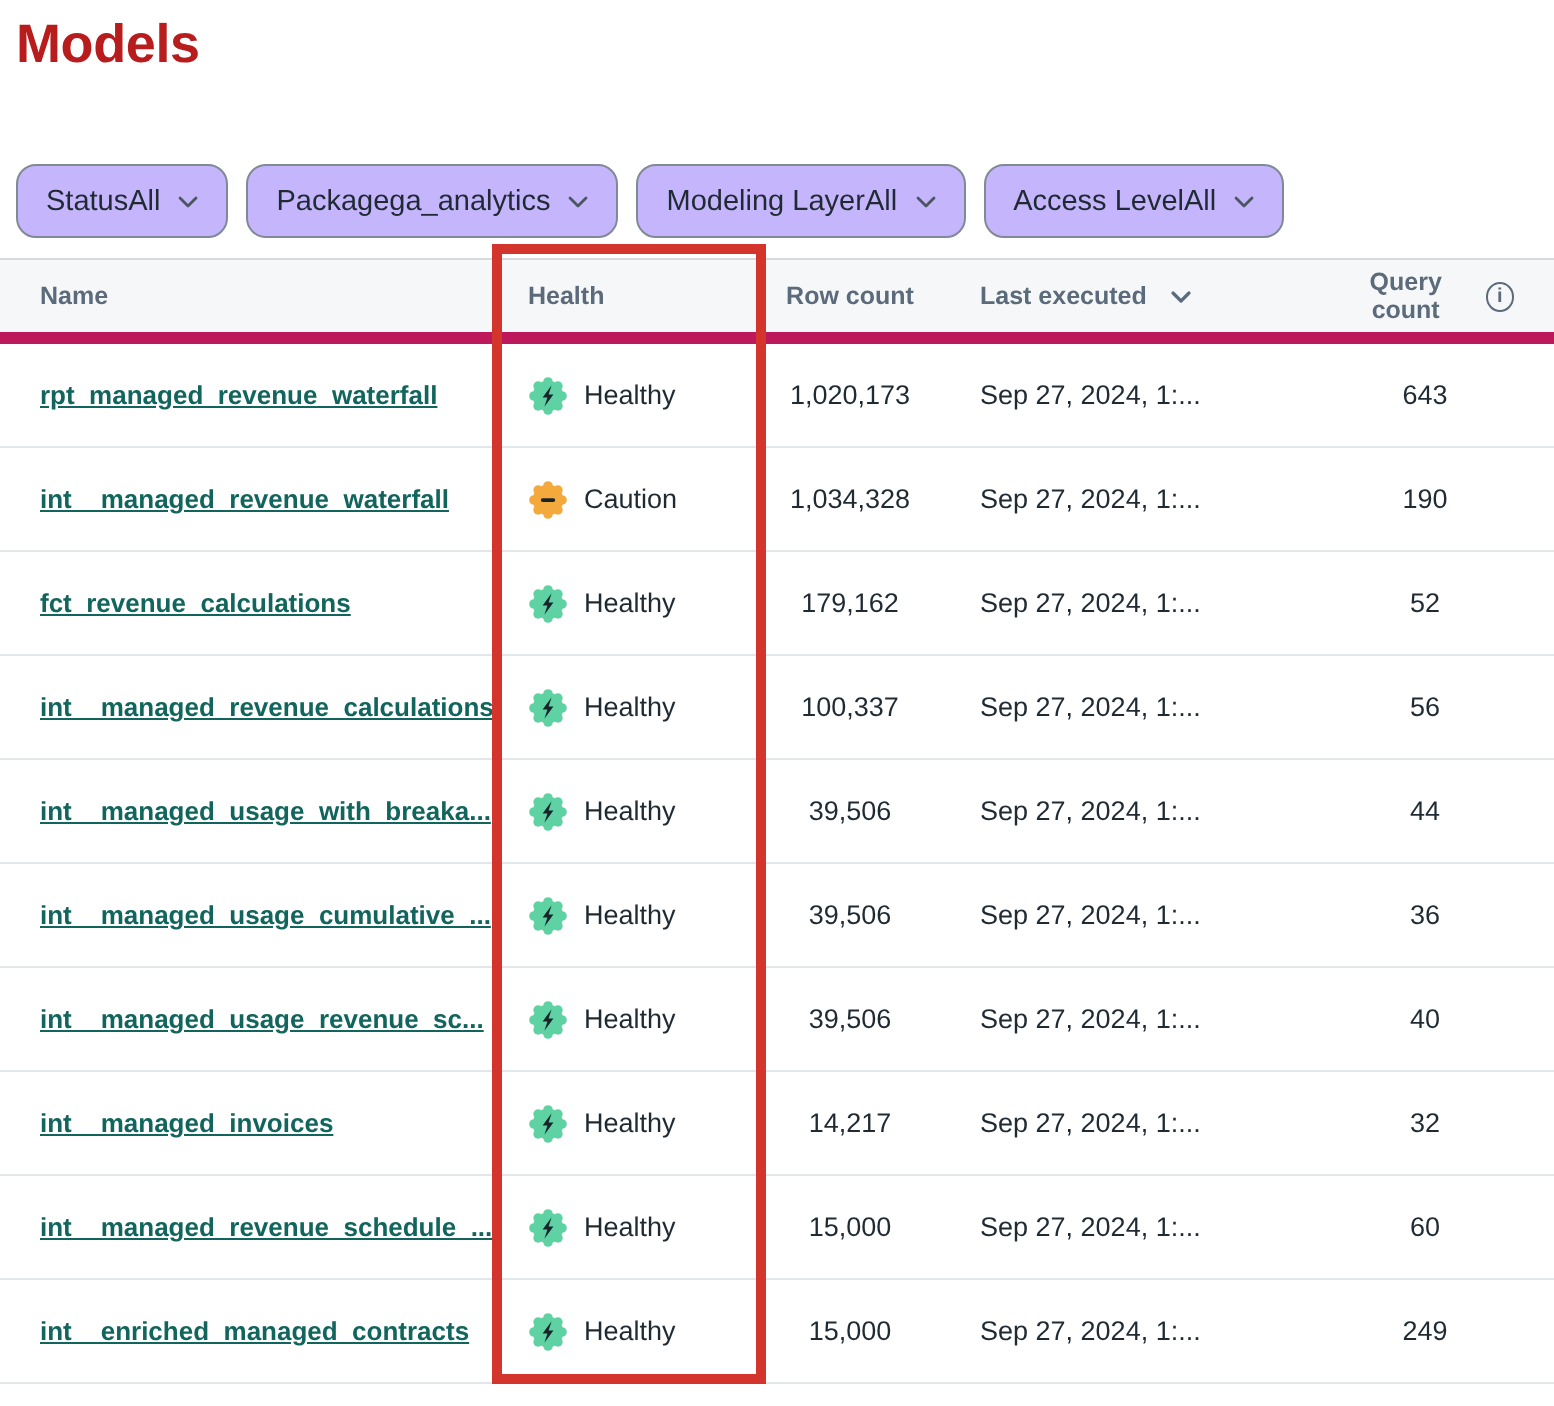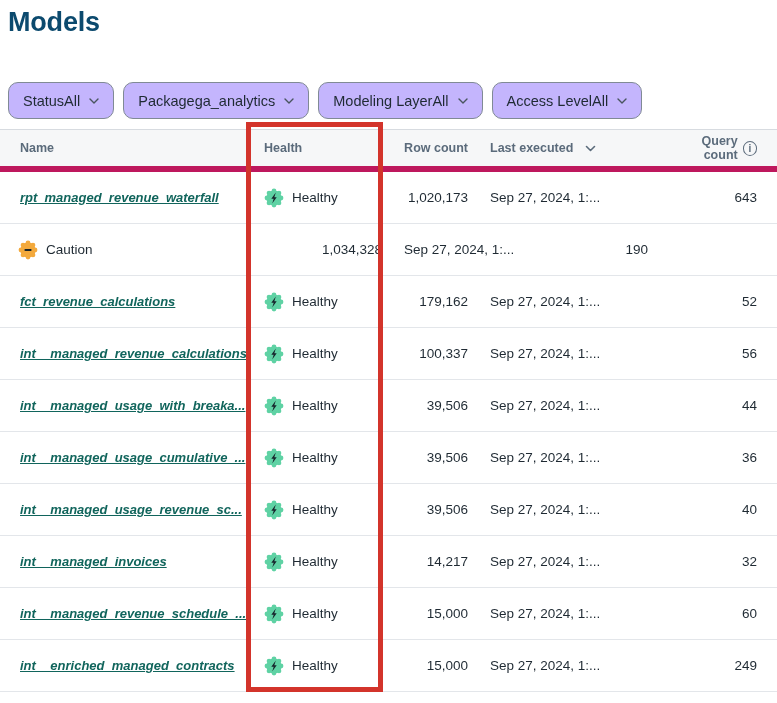--- a/index.html
+++ b/index.html
@@ -8,21 +8,21 @@
     font-family:"Liberation Sans", sans-serif;
     background:#ffffff;
     color:#1f2a33;
     position:relative;
     overflow:hidden;
   }
   
   .page-title {
     position:absolute; top:7px; left:8px;
     font-size:27px; font-weight:700; letter-spacing:-0.2px;
-    color:#0c4a6e;
+    color:#b91c1c;
   }
   
   .filters { position:absolute; top:82px; left:8px; display:flex; gap:9px; }
   button.filter {
     display:inline-flex; align-items:center;
     height:37px; padding:0 14px;
     background:#c4b5fd; border:1px solid #808a95; border-radius:10px;
     font-family:inherit; font-size:14.5px; color:#1f2a33; cursor:pointer;
     white-space:nowrap;
   }
@@ -47,24 +47,23 @@
     border-bottom:1px solid #e3e6ea;
     font-size:13.5px; color:#1f2a33;
     background:#ffffff;
   }
   .c-name { padding-left:20px; overflow:hidden; white-space:nowrap; }
   .c-name a {
     color:var(--link, #11655c);
     font-weight:700; font-size:13px;
     text-decoration:underline;
     cursor:pointer;
-    font-style:italic;
   }
   .c-health { padding-left:18px; display:flex; align-items:center; gap:8px; }
-  .c-num { text-align:right; }
+  .c-num { text-align:center; }
   .c-date { padding-left:22px; white-space:nowrap; }
   .c-qc { padding-right:20px; }
   .th-date { display:flex; align-items:center; gap:12px; cursor:pointer; }
   .th-qc { display:flex; align-items:center; justify-content:flex-end; gap:5px; }
   .info-icon {
     display:inline-flex; align-items:center; justify-content:center;
     width:15px; height:15px; border:1.2px solid #5b6b7b; border-radius:50%;
     font-size:10px; font-weight:700; color:#5b6b7b; cursor:pointer;
     font-style:normal;
   }
@@ -162,20 +161,23 @@
         <rect class="glyph-dash" x="6.4" y="9.1" width="7.2" height="1.9" rx="0.95" fill="#17242c"></rect>
       </svg>
       <span>Healthy</span>
     </div>
     <div class="c-num">1,020,173</div>
     <div class="c-date">Sep 27, 2024, 1:...</div>
     <div class="c-num c-qc">643</div>
   </div>
 
   <div class="row">
+    <div class="c-name">
+      <a>int__managed_revenue_waterfall</a>
+    </div>
     <div class="c-health">
       <svg class="badge caution" width="20" height="20" viewBox="0 0 20 20">
         <g class="seal">
           <circle cx="10" cy="10" r="7.6"></circle>
           <circle cx="17" cy="10" r="2.4"></circle>
           <circle cx="14.95" cy="14.95" r="2.4"></circle>
           <circle cx="10" cy="17" r="2.4"></circle>
           <circle cx="5.05" cy="14.95" r="2.4"></circle>
           <circle cx="3" cy="10" r="2.4"></circle>
           <circle cx="5.05" cy="5.05" r="2.4"></circle>

